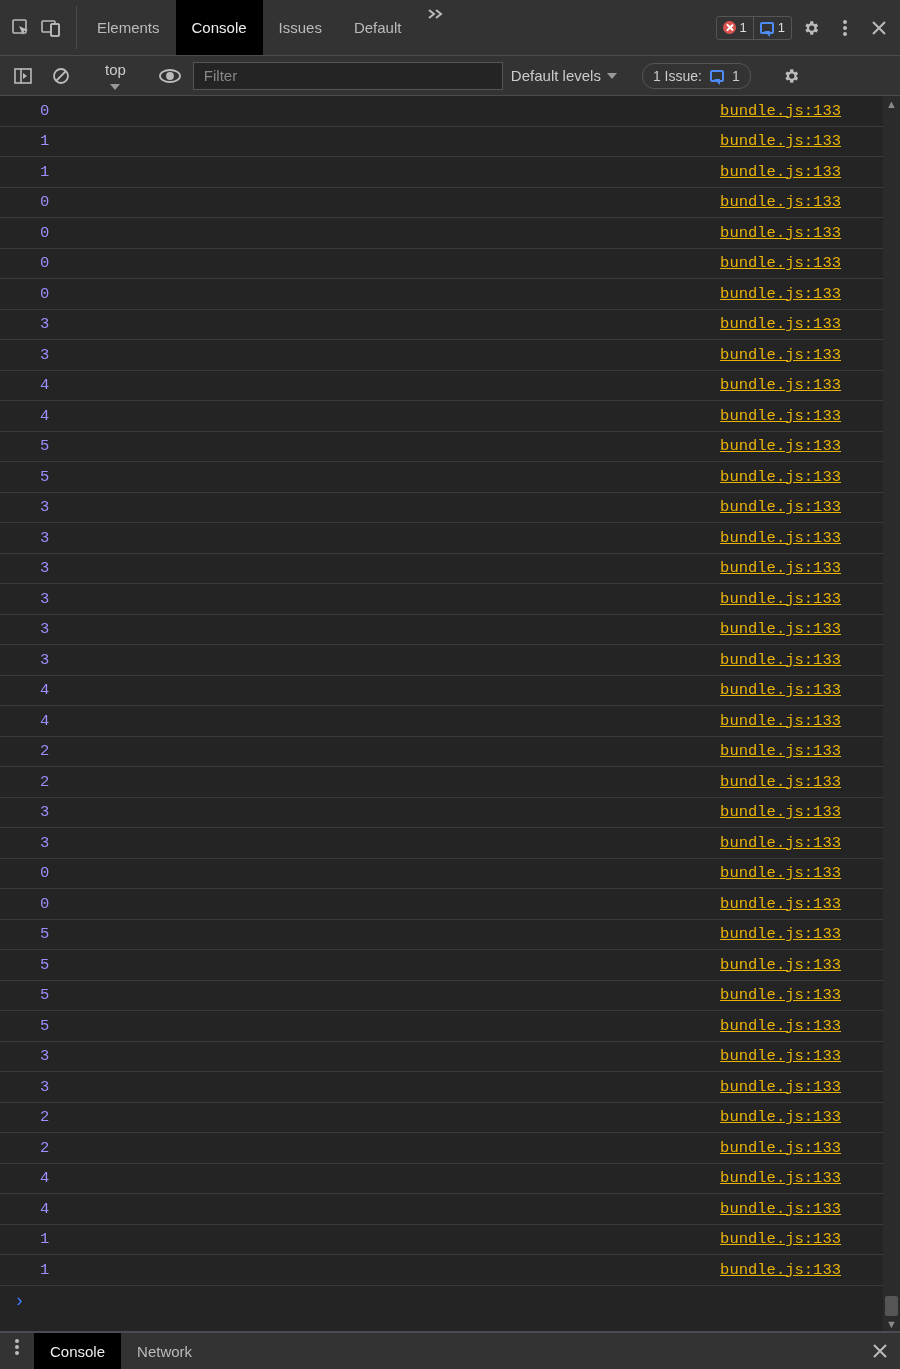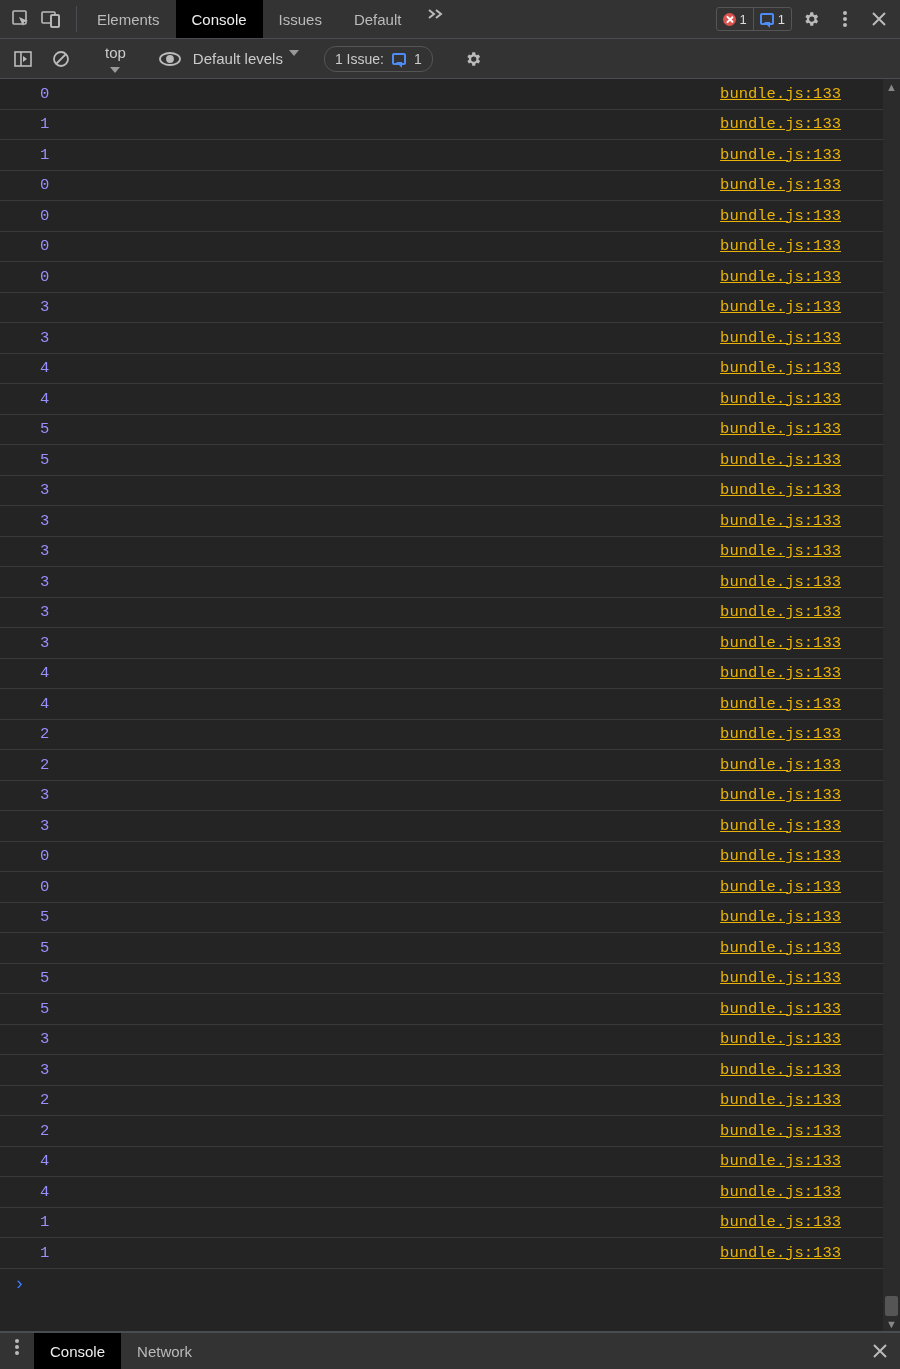--- a/index.html
+++ b/index.html
@@ -6,21 +6,21 @@
   html, body {
     width: 900px; height: 1369px;
     background: #242424; color: #bbb;
     font-family: "Segoe UI", Arial, sans-serif;
     font-size: 14px; overflow: hidden;
   }
   .root { display: flex; flex-direction: column; height: 100%; }
 
   
   .topbar {
-    height: 39px; background: #333333;
+    height: 56px; background: #333333;
     border-bottom: 1px solid #494c50;
     display: flex; align-items: stretch;
   }
   .topbar .left-icons { display: flex; align-items: center; padding: 0 6px; }
   .icon-btn {
     width: 30px; height: 28px; display: flex; align-items: center;
     justify-content: center; color: #bbb; cursor: pointer;
   }
   .vsep { width: 1px; background: #494c50; margin: 6px 4px; }
   .tabs { display: flex; align-items: stretch; }
@@ -51,21 +51,21 @@
     display:flex; align-items:center; gap:6px; color:#ccc; padding:0 4px;
     font-size:15px;
     flex-direction:column;
   }
   .tri-down { width:0;height:0;border-left:5px solid transparent;border-right:5px solid transparent;border-top:6px solid #999;}
   .filter-input {
     width: 310px; height: 28px; background:#242424;
     border:1px solid #555; color:#ccc; padding:0 10px; font-size:15px;
   }
   .filter-input::placeholder { color:#888; }
-  .levels { display:flex; align-items:flex-start; gap:6px; color:#ccc; font-size:15px;}
+  .levels { display:flex; align-items:center; gap:6px; color:#ccc; font-size:15px;}
   .issues-pill {
     border:1px solid #555; border-radius:12px; height:26px;
     display:flex; align-items:center; gap:8px; padding:8px 10px;
     color:#ccc; font-size:14px;
   }
 
   
   .log-wrap { flex:1; position:relative; display:flex; }
   .log-list { flex:1; overflow:hidden; font-family: Consolas, "Courier New", monospace; font-size:15.5px;}
   .log-row {
@@ -180,20 +180,21 @@
       <span>top</span>
       <span class="tri-down"></span>
     </div>
     <div class="vsep"></div>
     <div class="icon-btn">
       <svg width="22" height="14" viewBox="0 0 22 14" fill="none" stroke="#bbb" stroke-width="1.8">
         <ellipse cx="11" cy="7" rx="10" ry="6"></ellipse>
           <circle cx="11" cy="7" r="3" fill="#bbb"></circle>
       </svg>
     </div>
+    <input class="filter-input" placeholder="Filter" style="">
     <div class="levels">
       <span>Default levels</span>
       <span class="tri-down"></span>
     </div>
     <div class="vsep"></div>
     <div class="issues-pill">
       <span>1 Issue:</span>
       <span class="msg-ico"></span>
       <span>1</span>
     </div>

